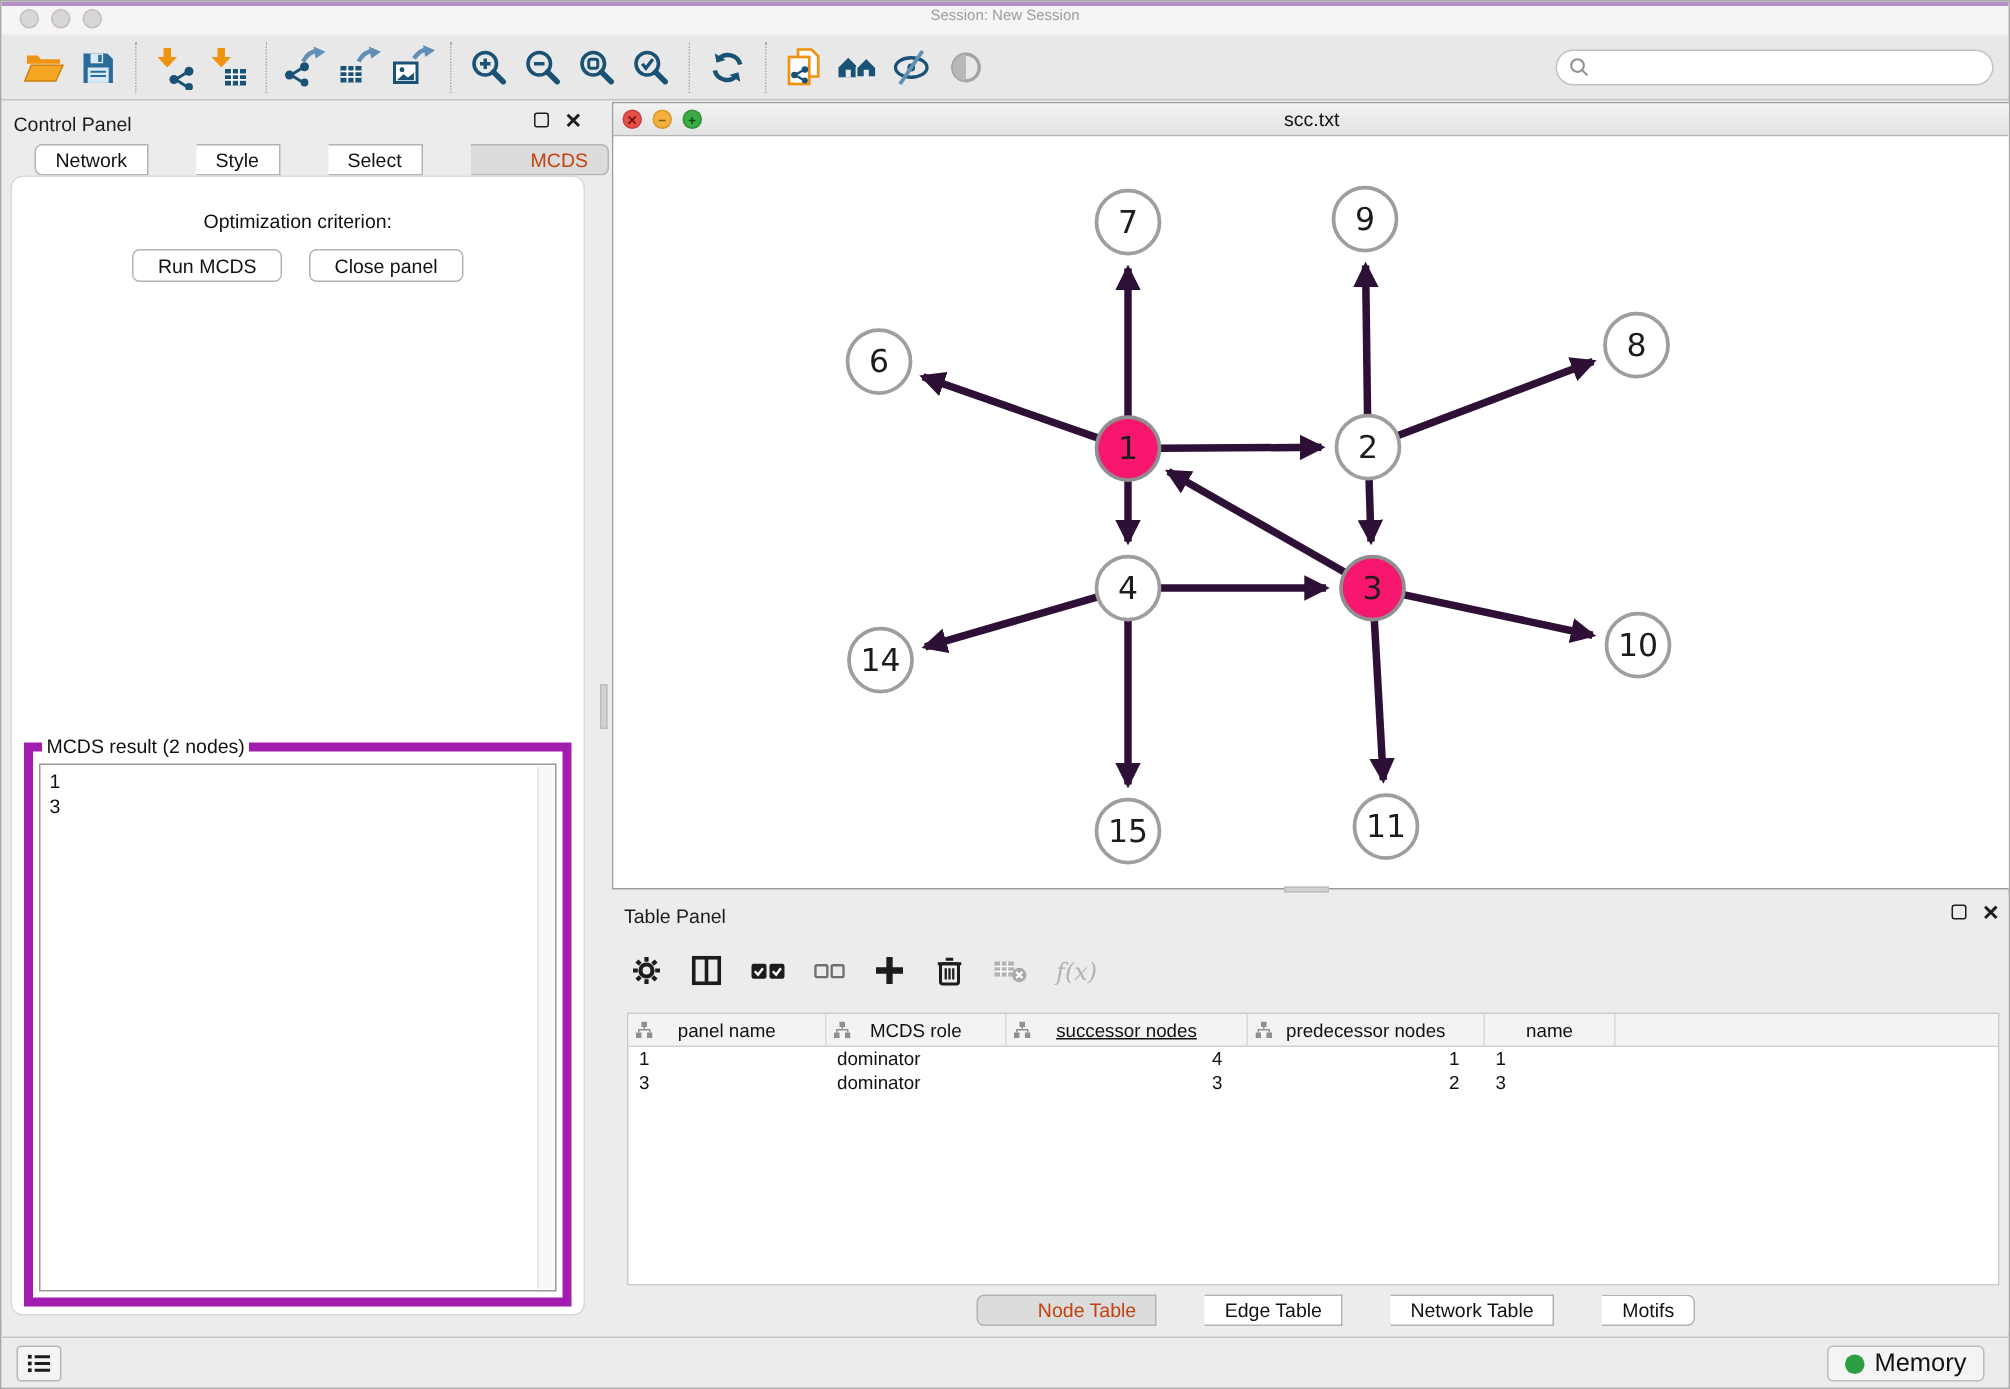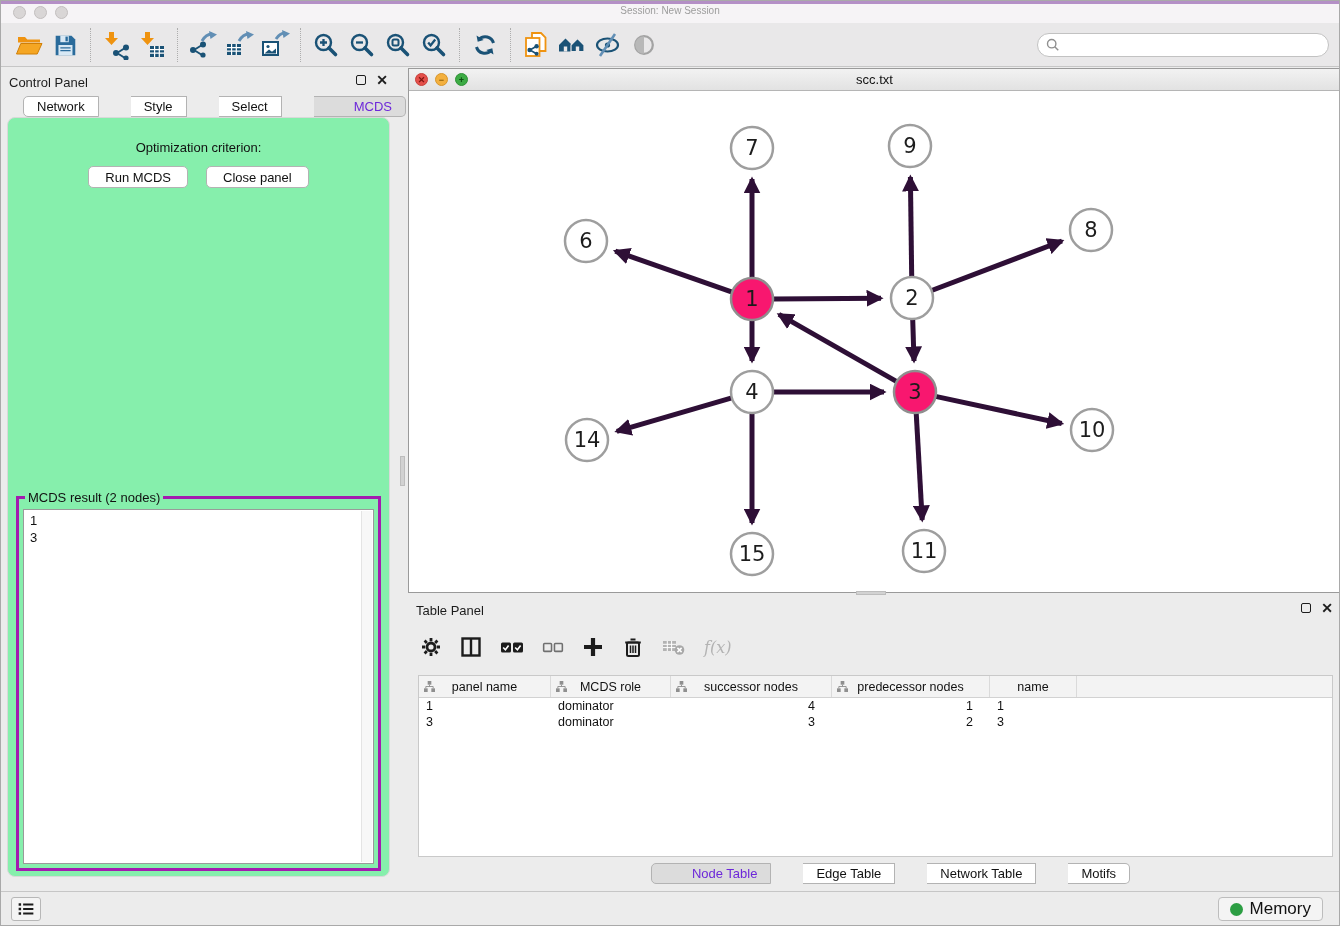--- a/index.html
+++ b/index.html
@@ -36,40 +36,40 @@
   .ph-icons { position:absolute; right:8px; top:7px; display:flex; gap:10px; align-items:center; }
   .float-box { width:10px; height:10px; border:1.6px solid #1c1c1c; border-radius:2px; }
   .close-x { font-size:14px; font-weight:bold; color:#1c1c1c; line-height:10px; }
   .tabs-row { display:flex; justify-content:center; height:21px; }
   .tab {
     font-size:13px; color:#111; background:#fff; border:1px solid #b3b3b3; border-left:none;
     padding:2px 13px; cursor:default; line-height:15px;margin-left:32px;
   }
   .tab:first-child { border-left:1px solid #b3b3b3; border-radius:5px 0 0 5px; }
   .tab:last-child { border-radius:0 5px 5px 0; }
-  .tab.active { background:#dcdcdc; color:#6d28d9;padding-left:40px; }
+  .tab.active { background:#dcdcdc; color:#c2410c;padding-left:40px; }
   .cp-content {
     position:absolute; left:6px; right:6px; top:49px; bottom:4px;
-    background:#86efac; border:1px solid #d9d9d9; border-radius:8px;
+    background:#ffffff; border:1px solid #d9d9d9; border-radius:8px;
   }
   .opt-label { margin-top:22px; text-align:center; font-size:13px; color:#111; }
   .dropdown {
     position:relative; margin:9px auto 0 auto; width:308px; height:23px; background:#fff;
     border:1px solid #b5b5b5; border-radius:5px; font-size:13px; color:#111;
     display:flex; align-items:center; padding:0 24px 0 10px;
   }
   .dd-chevrons { position:absolute; right:7px; top:4px; }
   .btn-row { display:flex; justify-content:center; gap:18px; margin-top:11px; }
   .btn {
     height:22px; background:#fff; border:1px solid #b3b3b3; border-radius:5px;
     font-size:13px; color:#111; padding:0 16px; font-family:"Liberation Sans",sans-serif;
   }
   .result-fieldset {
     position:absolute; left:8px; right:8px; top:372px; bottom:5px;
-    border:3px solid #a21caf; padding:4px;
+    border:6px solid #a21caf; padding:4px;
   }
   .result-fieldset legend { font-size:13px; color:#111; padding:0 3px; margin-left:2px; }
   .result-area { position:relative; width:100%; height:100%; background:#fff; border:1px solid #9a9a9a; padding:2px 6px; overflow:hidden; }
   .result-line { font-size:13px; line-height:17px; color:#111; }
   .result-scroll { position:absolute; top:1px; bottom:1px; right:1px; width:11px; background:#f7f7f7; border-left:1px solid #e4e4e4; }
   
   .net-frame {
     position:absolute; left:407px; top:67px; width:933px; height:525px;
     background:#fff; border:1px solid #9a9a9a;
   }
@@ -462,21 +462,21 @@
             <svg class="th-icon" width="11" height="11" viewBox="0 0 12 12">
               <g fill="#8f8f8f">
                 <rect x="4" y="0" width="4" height="4"></rect>
                 <rect x="0" y="8" width="4" height="4"></rect>
                 <rect x="8" y="8" width="4" height="4"></rect>
               </g>
               <path d="M6 4v2M2 8V6h8v2" stroke="#8f8f8f" fill="none"></path>
             </svg>
             <span>MCDS role</span>
           </div>
-          <div class="th-cell" style="width: 161px;">
+          <div class="th-cell" style="width: 161px; text-decoration: underline;">
             <svg class="th-icon" width="11" height="11" viewBox="0 0 12 12">
               <g fill="#8f8f8f">
                 <rect x="4" y="0" width="4" height="4"></rect>
                 <rect x="0" y="8" width="4" height="4"></rect>
                 <rect x="8" y="8" width="4" height="4"></rect>
               </g>
               <path d="M6 4v2M2 8V6h8v2" stroke="#8f8f8f" fill="none"></path>
             </svg>
             <span>successor nodes</span>
           </div>

